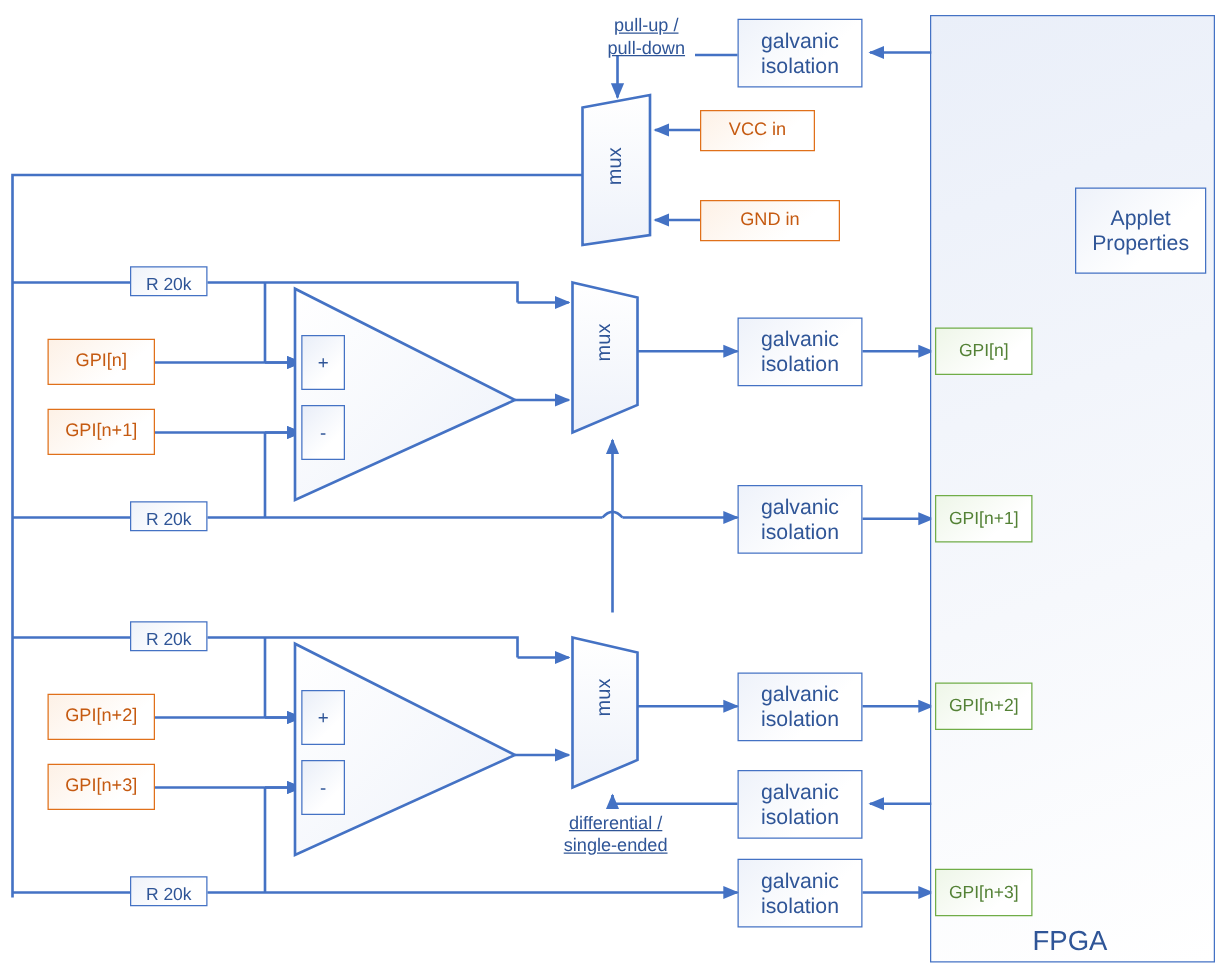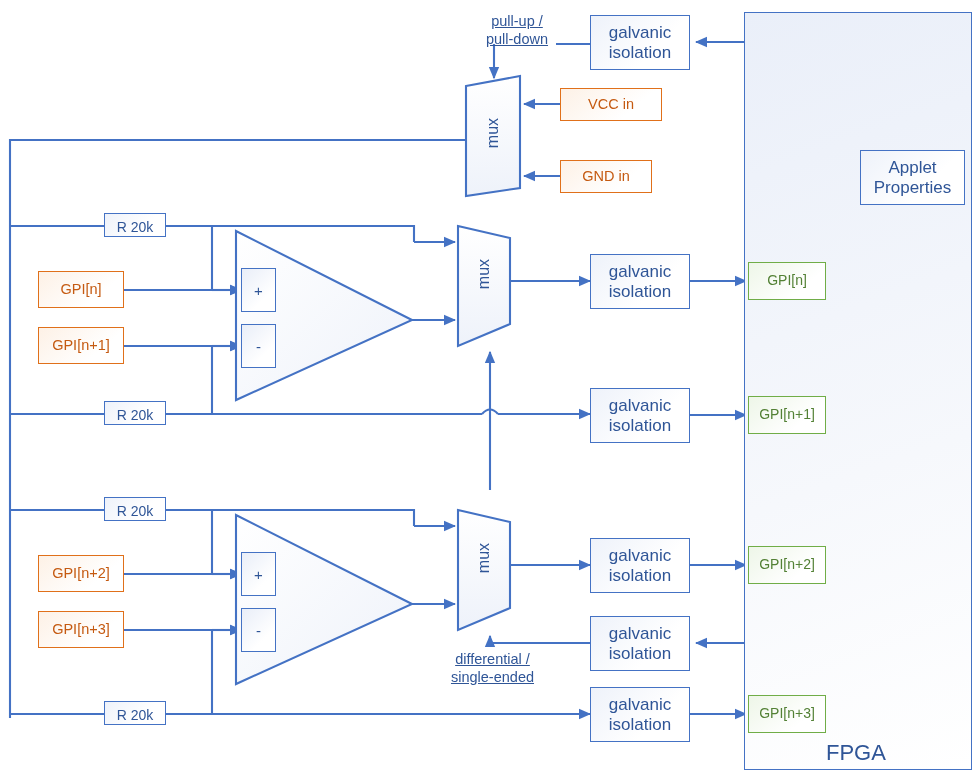--- a/index.html
+++ b/index.html
@@ -153,28 +153,28 @@
 
   <div class="box blue-box gal" style="left:590px;top:15px;width:100px;height:55px;">
     <div>
       <div>galvanic</div>
       <div>isolation</div>
     </div>
   </div>
 
   <div class="mux-label" style="left:473px;top:124px;width:40px;text-align:center;">mux</div>
 
-  <div class="box orange-box" style="left:560px;top:88px;width:102px;height:33px;">
+  <div class="box orange-box" style="left:560px;top:88px;width:92px;height:33px;">
     <span>VCC in</span>
   </div>
-  <div class="box orange-box" style="left:560px;top:160px;width:92px;height:33px;">
+  <div class="box orange-box" style="left:560px;top:160px;width:112px;height:33px;">
     <span>GND in</span>
   </div>
 
-  <div class="box blue-box applet" style="left:860px;top:150px;width:105px;height:55px;">
+  <div class="box blue-box applet" style="left:860px;top:150px;width:105px;height:69px;">
     <div>
       <div>Applet</div>
       <div>Properties</div>
     </div>
   </div>
 
   <div class="box blue-box res" style="left:104px;top:213px;width:62px;height:24px;">
     <span>R 20k</span>
   </div>
   <div class="box blue-box res" style="left:104px;top:401px;width:62px;height:24px;">

